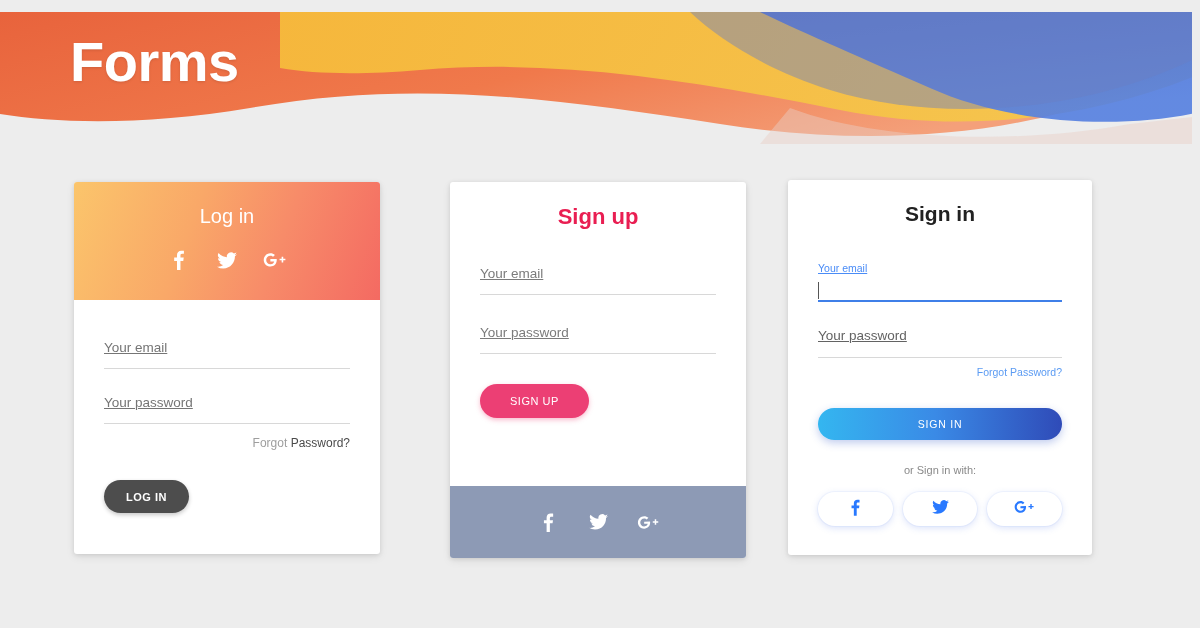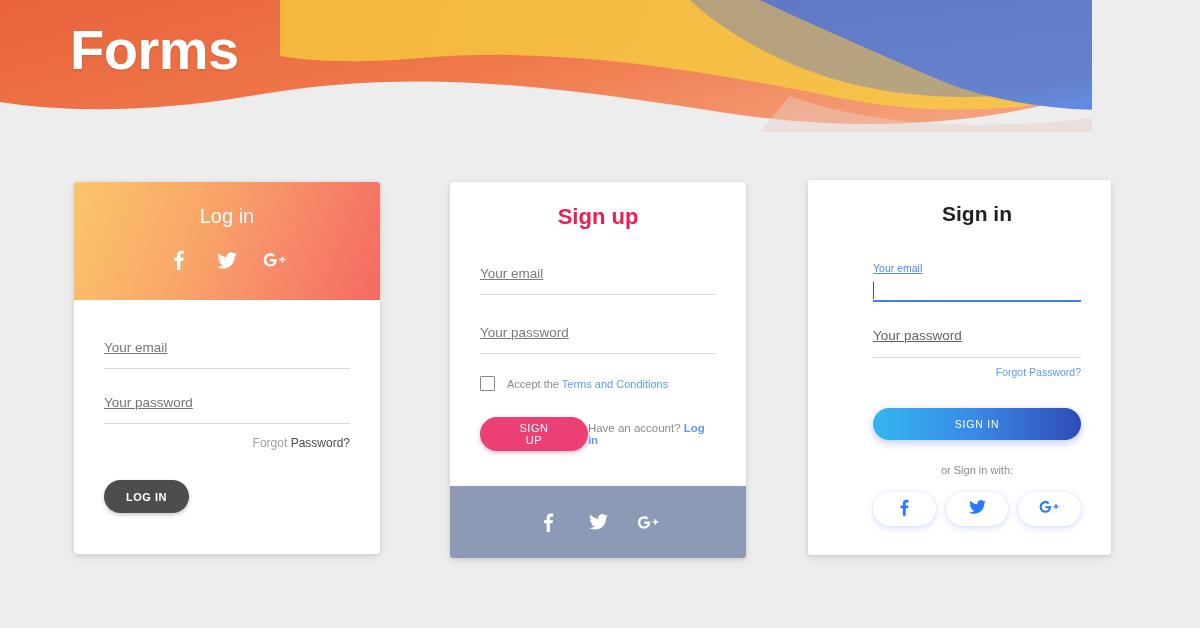--- a/index.html
+++ b/index.html
@@ -11,22 +11,22 @@
     height: 628px;
     background: #ededed;
     font-family: "Liberation Sans", sans-serif;
     overflow: hidden;
     position: relative;
   }
 
   
   .banner {
     position: absolute;
-    left: 0; top: 0;
-    width: 1092px;
+    left: 0; top: 12px;
+    width: 1192px;
     height: 132px;
     overflow: hidden;
   }
   .banner svg { display: block; }
   .banner-title {
     position: absolute;
     left: 70px;
     top: 16px;
     font-size: 56px;
     font-weight: bold;
@@ -190,22 +190,22 @@
     gap: 24px;
   }
   .signup-footer .ico {
     width: 26px; height: 26px;
     display: flex; align-items: center; justify-content: center;
     color: #ffffff;
   }
 
   
   #card-signin {
-    left: 808px; top: 180px;
-    width: 268px; height: 375px; padding-left: 35px;
+    left: 788px; top: 180px;
+    width: 304px; height: 375px;
   }
   .signin-body { padding: 22px 30px 0 30px; }
   .signin-title {
     text-align: center;
     color: #212121;
     font-size: 21px;
     font-weight: bold;
     margin: 0 0 36px 0;
   }
   .field-active .lbl {
@@ -345,27 +345,22 @@
   <div class="signup-body">
     <h2 class="signup-title">Sign up</h2>
     <div class="field">
       <span class="lbl">Your email</span>
       <div class="underline"></div>
     </div>
     <div class="field">
       <span class="lbl">Your password</span>
       <div class="underline"></div>
     </div>
-    <div class="terms-row">
-      <span class="cbox"></span>
-      <span class="terms-txt"><span>Accept the </span><a href="#">Terms and Conditions</a></span>
-    </div>
     <div class="signup-actions">
       <button class="btn-signup">SIGN UP</button>
-      <div class="signup-foot-note"><span>Have an account? </span><a href="#">Log in</a></div>
     </div>
   </div>
   <div class="signup-footer">
     <span class="ico">
       <svg width="11" height="19" viewBox="0 0 12 22" fill="currentColor">
           <path d="M7.6 22V12h3.1l.5-3.7H7.6V6c0-1 .3-1.8 1.8-1.8h2V.9C11 .8 9.8.7 8.5.7 5.7.7 3.8 2.4 3.8 5.6v2.7H.7V12h3.1v10z"></path>
         </svg>
     </span>
     <span class="ico">
       <svg width="19" height="16" viewBox="0 0 24 20" fill="currentColor">

